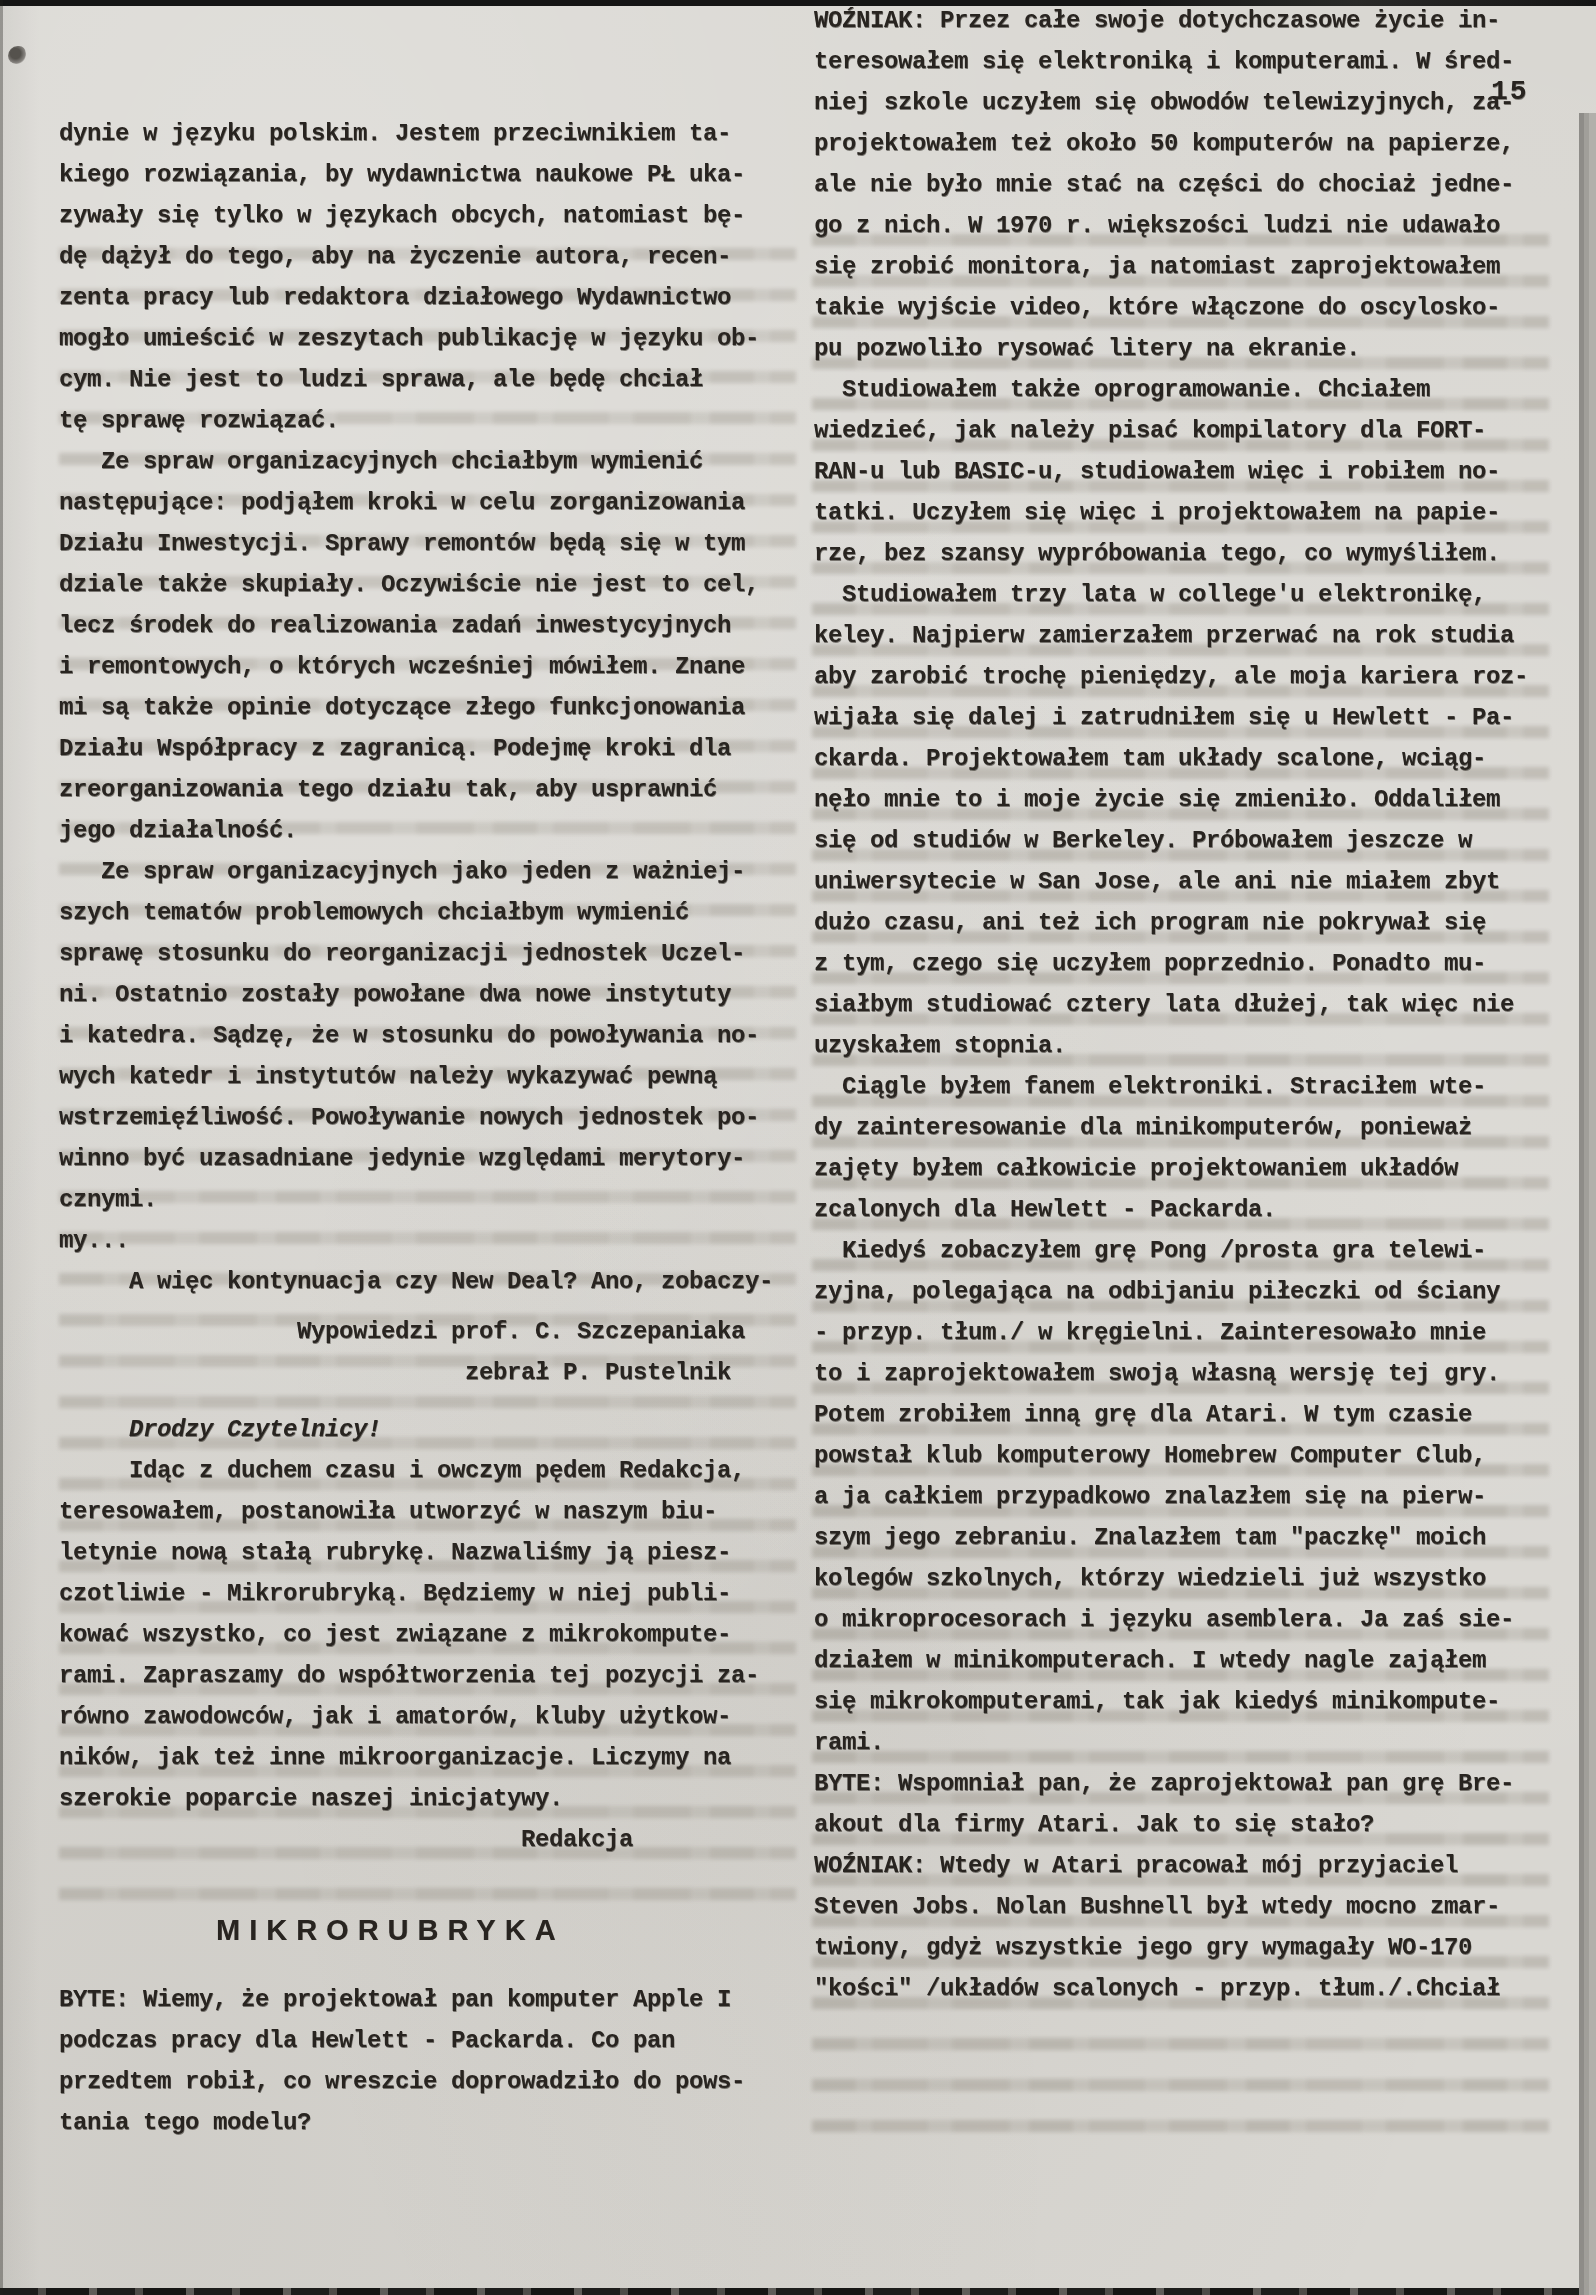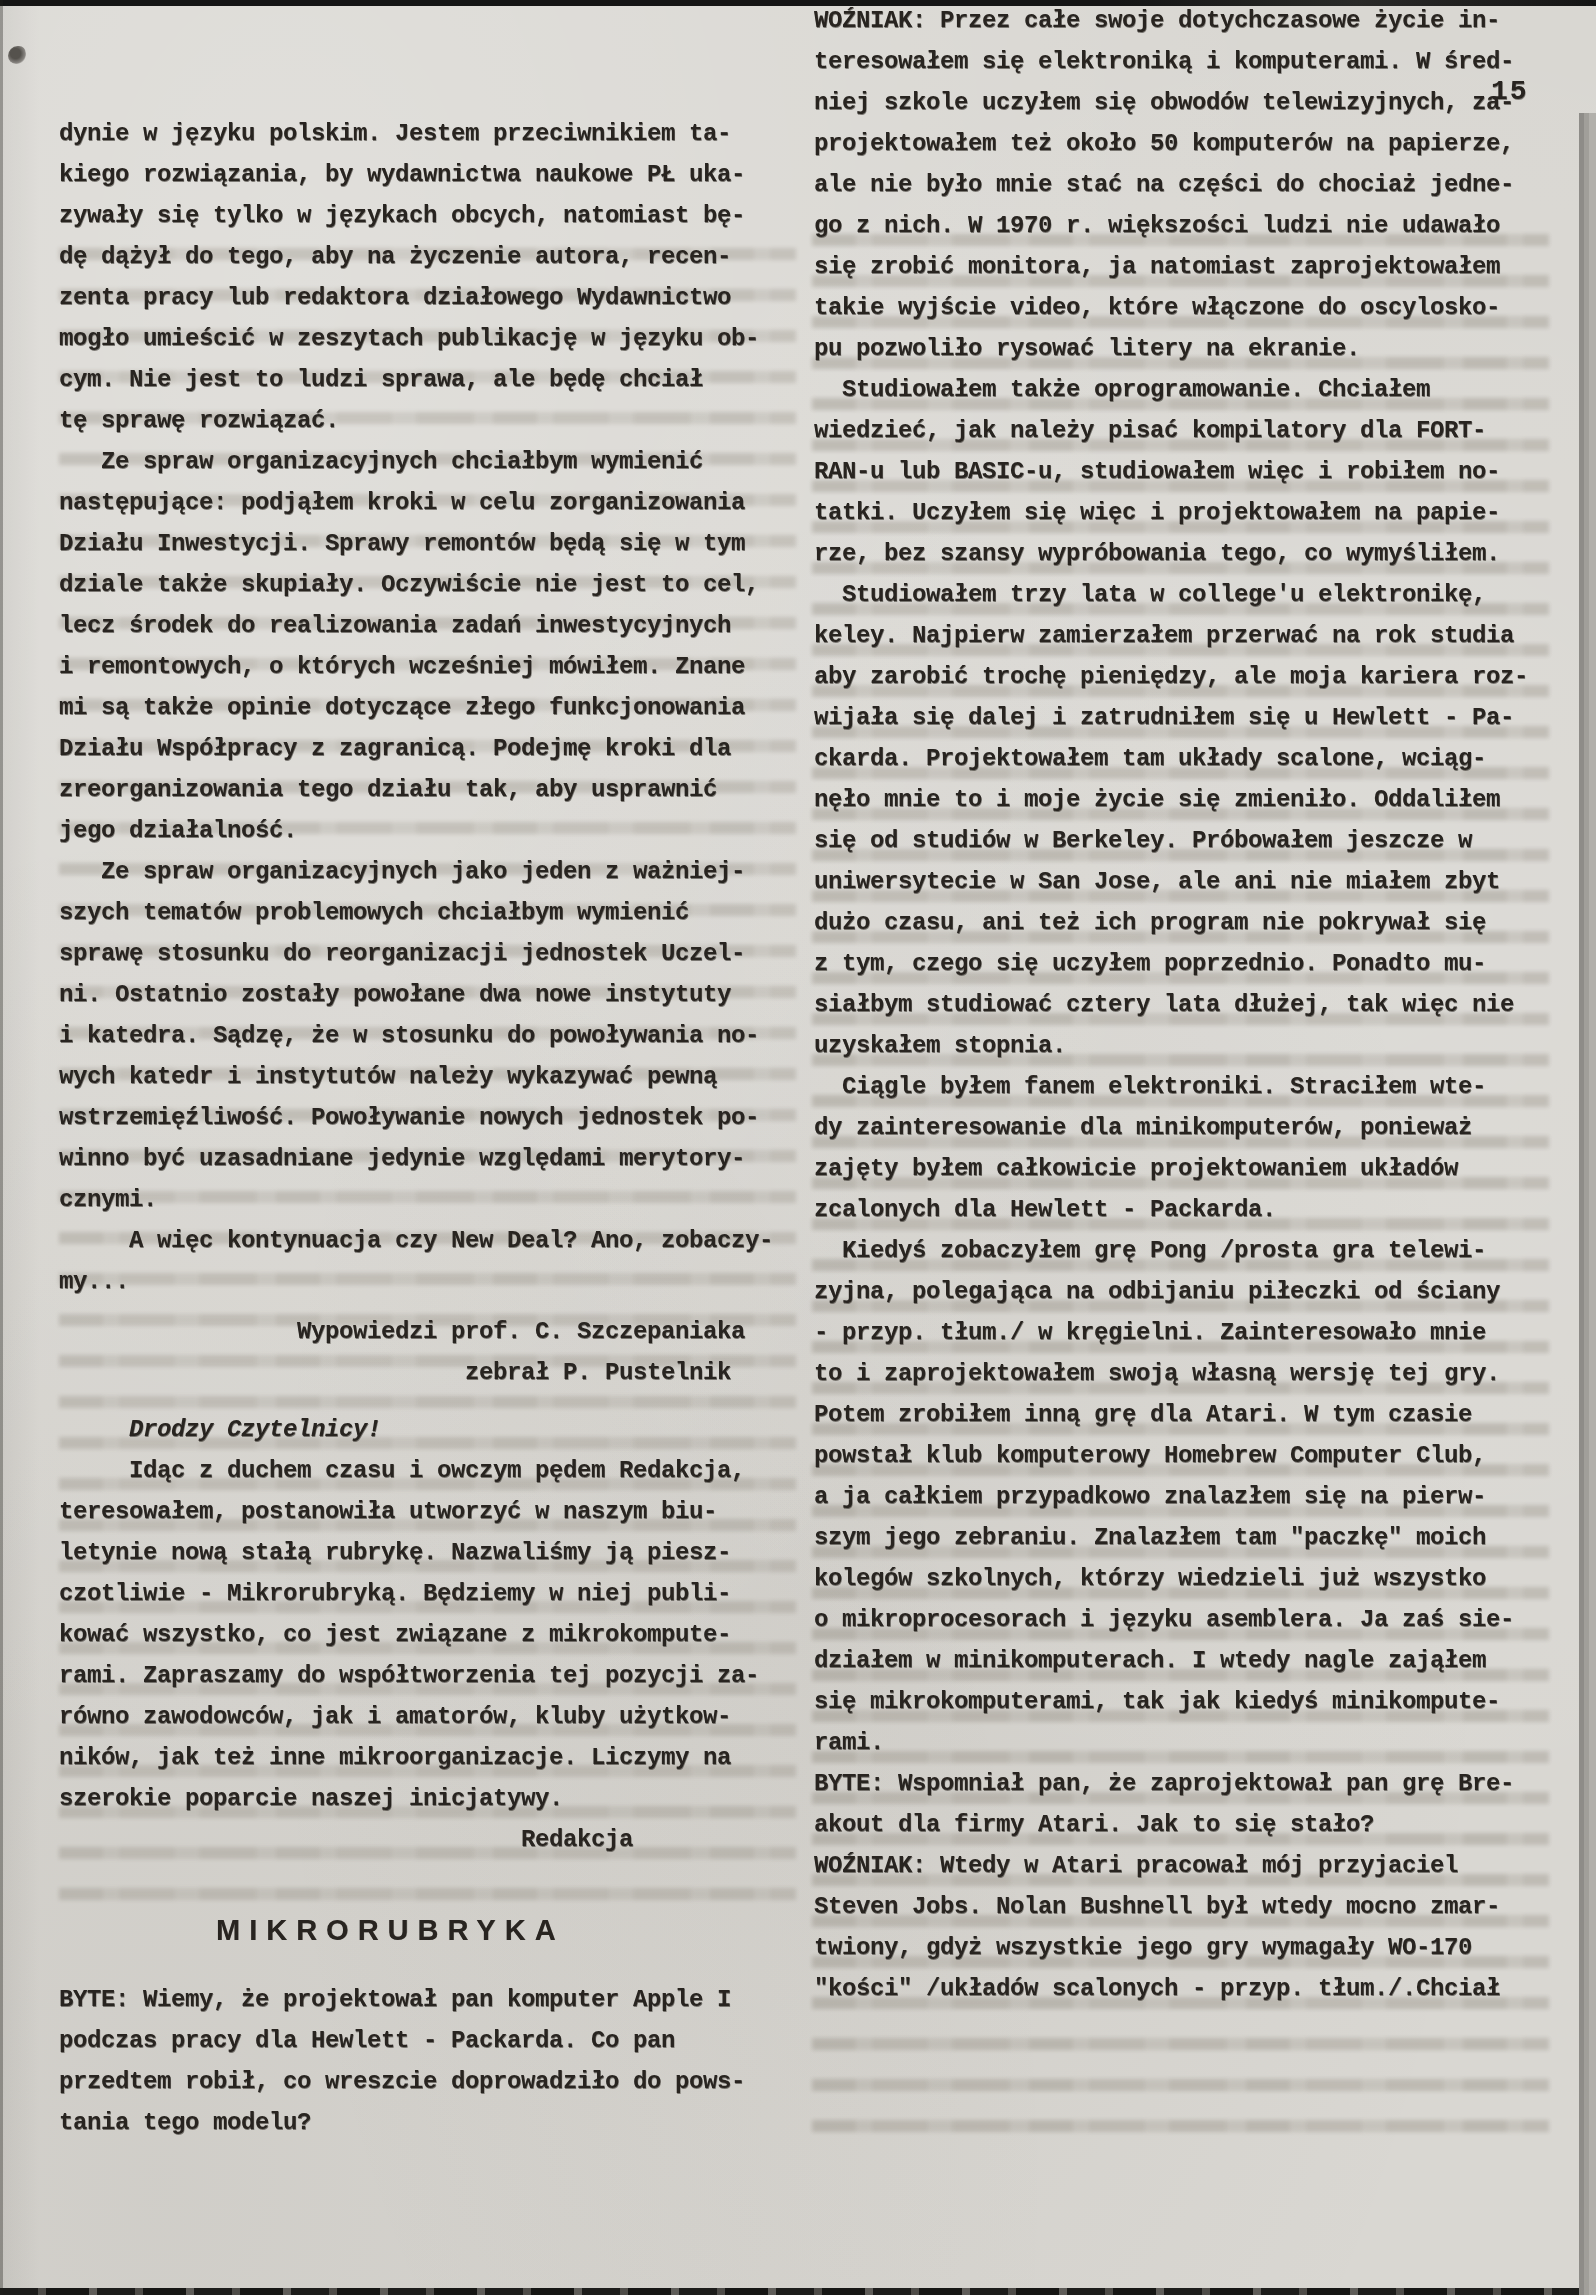--- a/index.html
+++ b/index.html
@@ -102,22 +102,22 @@
         <div class="line">jego działalność.</div>
         <div class="line">   Ze spraw organizacyjnych jako jeden z ważniej-</div>
         <div class="line">szych tematów problemowych chciałbym wymienić</div>
         <div class="line">sprawę stosunku do reorganizacji jednostek Uczel-</div>
         <div class="line">ni. Ostatnio zostały powołane dwa nowe instytuty</div>
         <div class="line">i katedra. Sądzę, że w stosunku do powoływania no-</div>
         <div class="line">wych katedr i instytutów należy wykazywać pewną</div>
         <div class="line">wstrzemięźliwość. Powoływanie nowych jednostek po-</div>
         <div class="line">winno być uzasadniane jedynie względami merytory-</div>
         <div class="line">cznymi.</div>
+        <div class="line">my...</div>
         <div class="line">     A więc kontynuacja czy New Deal? Ano, zobaczy-</div>
-        <div class="line">my...</div>
       </div>
       <div class="block b-p b-mt13">
         <div class="line">                 Wypowiedzi prof. C. Szczepaniaka</div>
       </div>
       <div class="block b-p">
         <div class="line">                             zebrał P. Pustelnik</div>
       </div>
       <div class="block b-p b-mt23">
         <div class="line">     Drodzy Czytelnicy!</div>
       </div>

